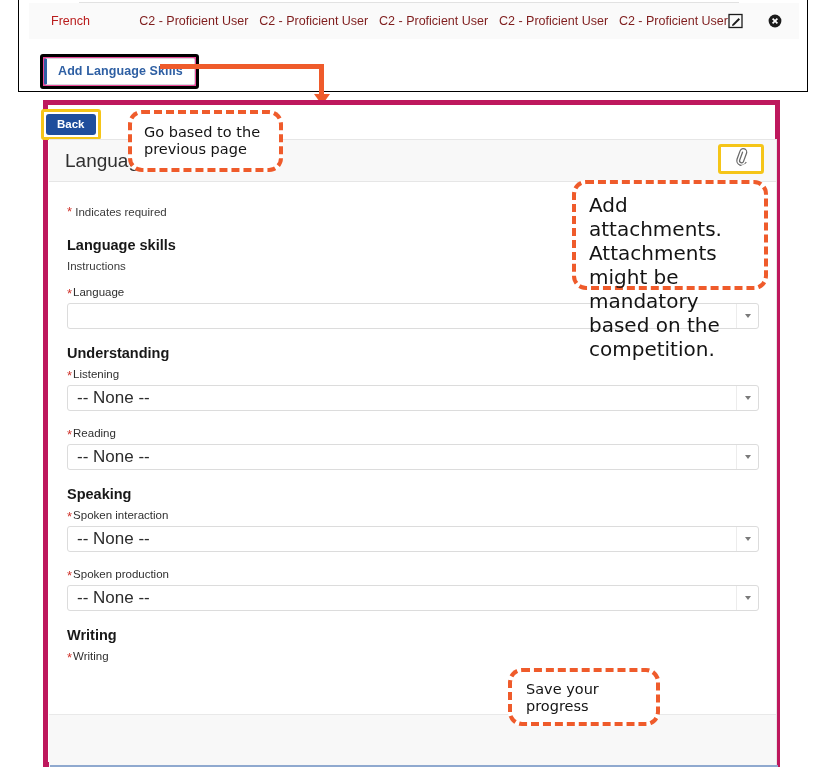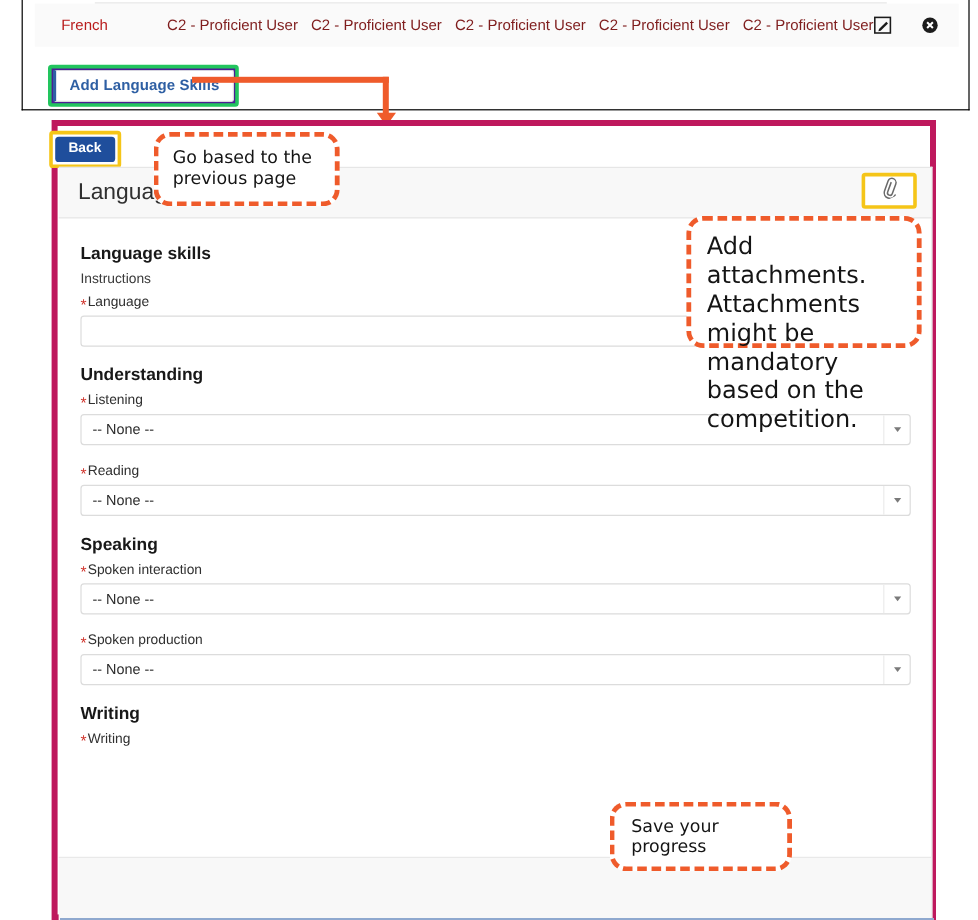--- a/index.html
+++ b/index.html
@@ -28,22 +28,22 @@
     color: #b91c1c; font-size: 12.5px; padding-left: 22px; width: 102px;
   }
   .lang-level {
     color: #7f1d1d; font-size: 12.5px; width: 124px; text-align: right;
   }
   .row-icons { margin-left: auto; display:flex; align-items:center; gap:23px; padding-right:16px; }
   .icon-btn { width: 16px; height: 16px; display:inline-block; color:#1c1c1c; }
 
   .add-lang-wrap { position: absolute; left: 21px; top: 54px; }
   .add-lang-hl {
-    border: 3px solid #22c55e; border-radius: 3px; padding: 1px; display:inline-block;
-    background:#4c1d95;
+    border: 3px solid #000000; border-radius: 3px; padding: 1px; display:inline-block;
+    background:#ec4899;
   }
   .add-lang-btn {
     display:block; background:#ffffff; border:1px solid #d7d9dc; border-left:3px solid #2e5fa3;
     color:#2e5fa3; font-weight:bold; font-size:12.5px; padding:5px 11px 6px 11px;
     border-radius:2px; letter-spacing:.1px;
   }
 
   
   .conn-h {
     position:absolute; left:160px; top:64px; width:164px; height:5px; background:#ef5b2b;
@@ -88,33 +88,33 @@
     width:46px; height:30px; display:flex; align-items:center; justify-content:center;
   }
   .clip-icon { font-size:17px; color:#6a6a6a; transform: rotate(-25deg); display:inline-block; }
 
   .card-body { padding: 22px 18px 0 18px; position:relative; }
 
   .req-note { font-size:11.5px; color:#3a3a3a; margin:0 0 18px 0; }
   .req-star { color:#d0342c; font-size:13px; }
 
   .sec-title { font-size:14.5px; font-weight:bold; color:#181818; margin:0 0 7px 0; }
-  .instr-label { font-size:11.5px; color:#3a3a3a; margin:0 0 7px 0; }
+  .instr-label { font-size:11.5px; color:#3a3a3a; margin:0 0 14px 0; }
   .instr-text { font-size:11.5px; color:#3a3a3a; line-height:1.45; margin:0 0 22px 0; }
 
   .field-label {
     font-size:11.5px; color:#303030; margin:0 0 4px 0; display:flex; align-items:flex-start; gap:1px;
   }
   .field-label .req-star { line-height:1; position:relative; top:1px; }
 
   .select {
     position:relative; height:26px; border:1px solid #dcdcdc; border-radius:3px; background:#fff;
     display:flex; align-items:center; margin-bottom:16px;
   }
-  .select .val { font-size:12px; color:#2c2c2c; padding-left:9px; }
+  .select .val { font-size:17px; color:#2c2c2c; padding-left:9px; }
   .select .arrow-box {
     position:absolute; right:0; top:0; bottom:0; width:22px;
     border-left:1px solid #ececec; display:flex; align-items:center; justify-content:center;
   }
   .select .arrow {
     width:0;height:0;border-left:3.5px solid transparent;border-right:3.5px solid transparent;
     border-top:4.5px solid #7a7a7a;
   }
   .select.wide { width: 692px; }
   .select.narrow { width: 692px; }
@@ -209,20 +209,24 @@
           <span class="clip-icon">
             <svg width="17" height="17" viewBox="0 0 20 20">
               <path d="M14.5 6.2 L7.6 13.1 a2.4 2.4 0 0 0 3.4 3.4 l7.2-7.2 a4 4 0 0 0-5.7-5.7 l-7.4 7.4 a5.6 5.6 0 0 0 7.9 7.9" fill="none" stroke="#6a6a6a" stroke-width="1.5" stroke-linecap="round"></path>
             </svg>
           </span>
         </span>
       </div>
 
       <div class="card-body">
 
+        <p class="req-note">
+          <span class="req-star">*</span>
+          <span>Indicates required</span>
+        </p>
 
         <h3 class="sec-title">Language skills</h3>
         <p class="instr-label">Instructions</p>
 
         <label class="field-label">
           <span class="req-star">*</span>
           <span>Language</span>
         </label>
         <div class="select wide">
           <span class="val"></span>

